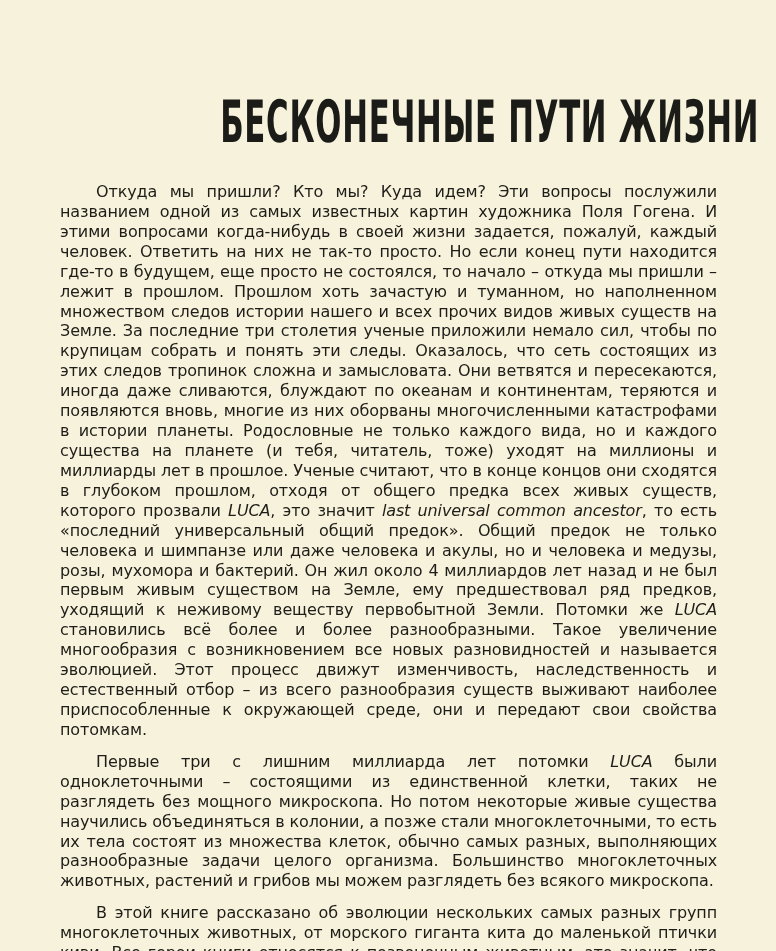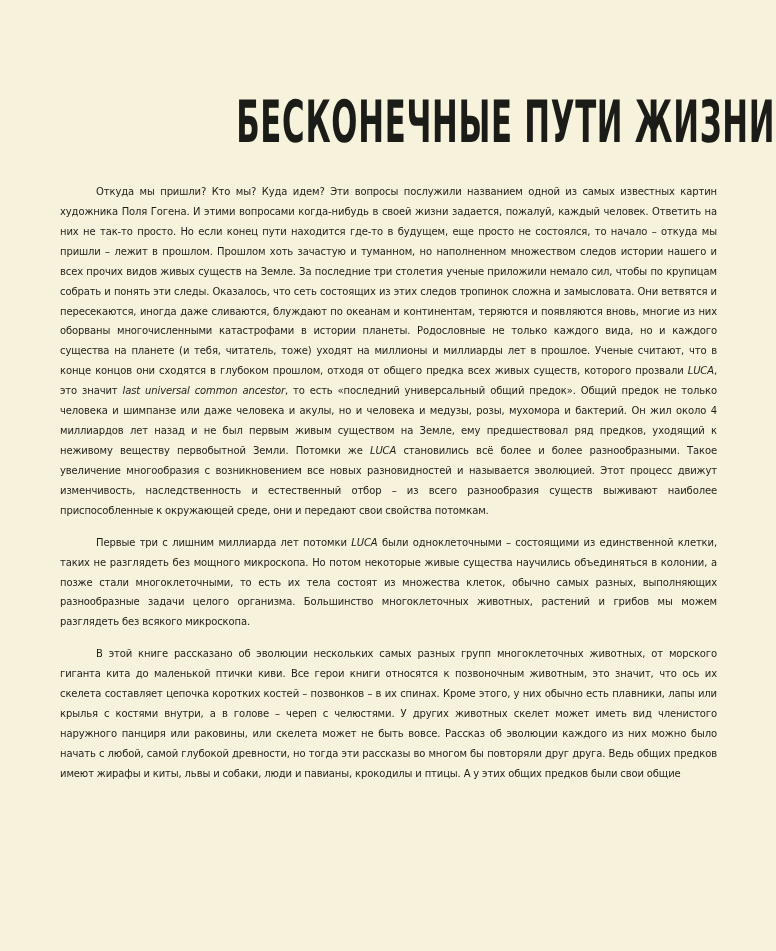--- a/index.html
+++ b/index.html
@@ -23,21 +23,21 @@
     box-sizing: border-box;
   }
 
   
   .title-block {
     position: absolute;
     left: 0;
     right: 0;
     top: 96px;
     text-align: center;
-    padding-left: 42px;
+    padding-left: 26px;
   }
 
   .chapter-title {
     display: inline-block;
     margin: 0;
     font-family: "DejaVu Sans", sans-serif;
     font-weight: 700;
     font-size: 53px;
     line-height: 1.02;
     letter-spacing: 1.2px;
@@ -53,21 +53,21 @@
   .text-column {
     position: absolute;
     left: 60px;
     top: 182px;
     width: 657px;
   }
 
   .body-par {
     margin: 0;
     font-family: "DejaVu Sans", sans-serif;
-    font-size: 10px;
+    font-size: 16px;
     line-height: 19.92px;
     color: #1f1d18;
     text-align: justify;
     text-justify: inter-word;
     hyphens: manual;
     text-indent: 36px;
     word-spacing: -0.1px;
     letter-spacing: -0.12px;
   }
 

